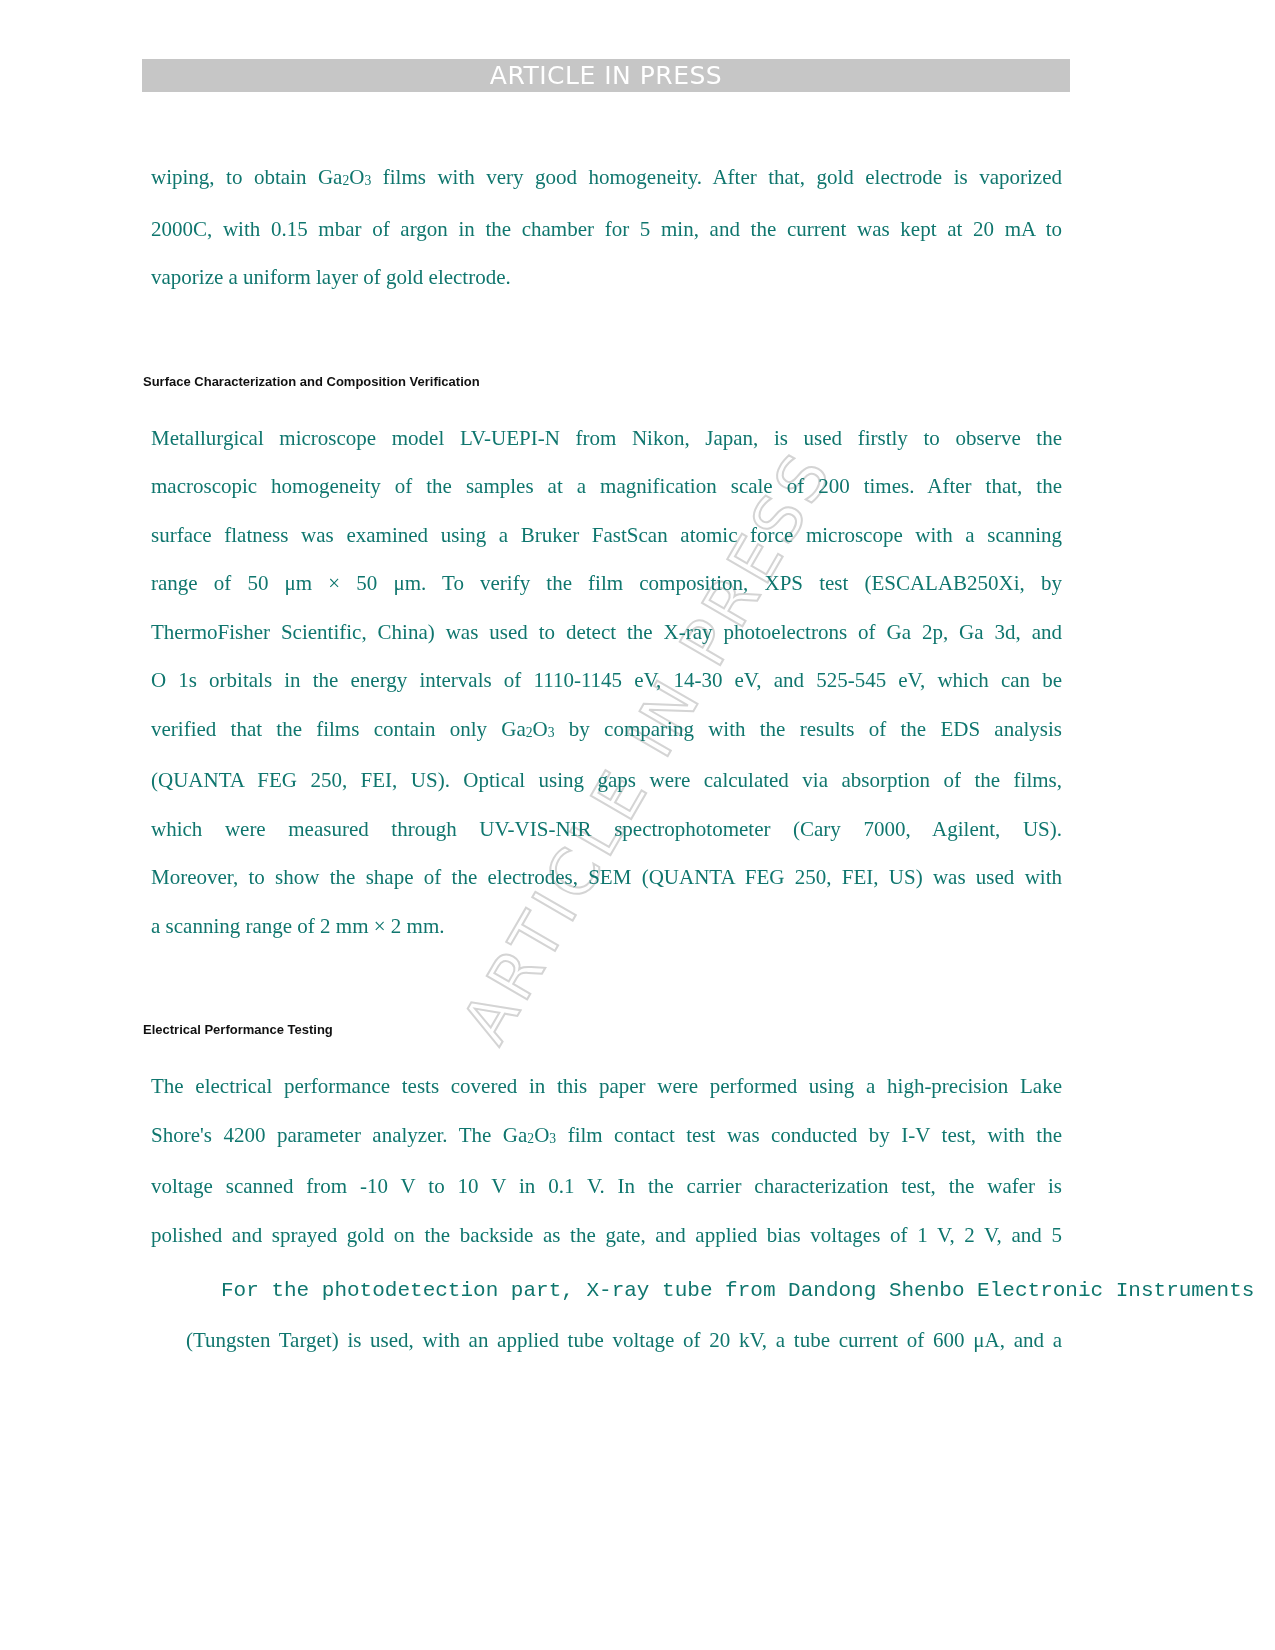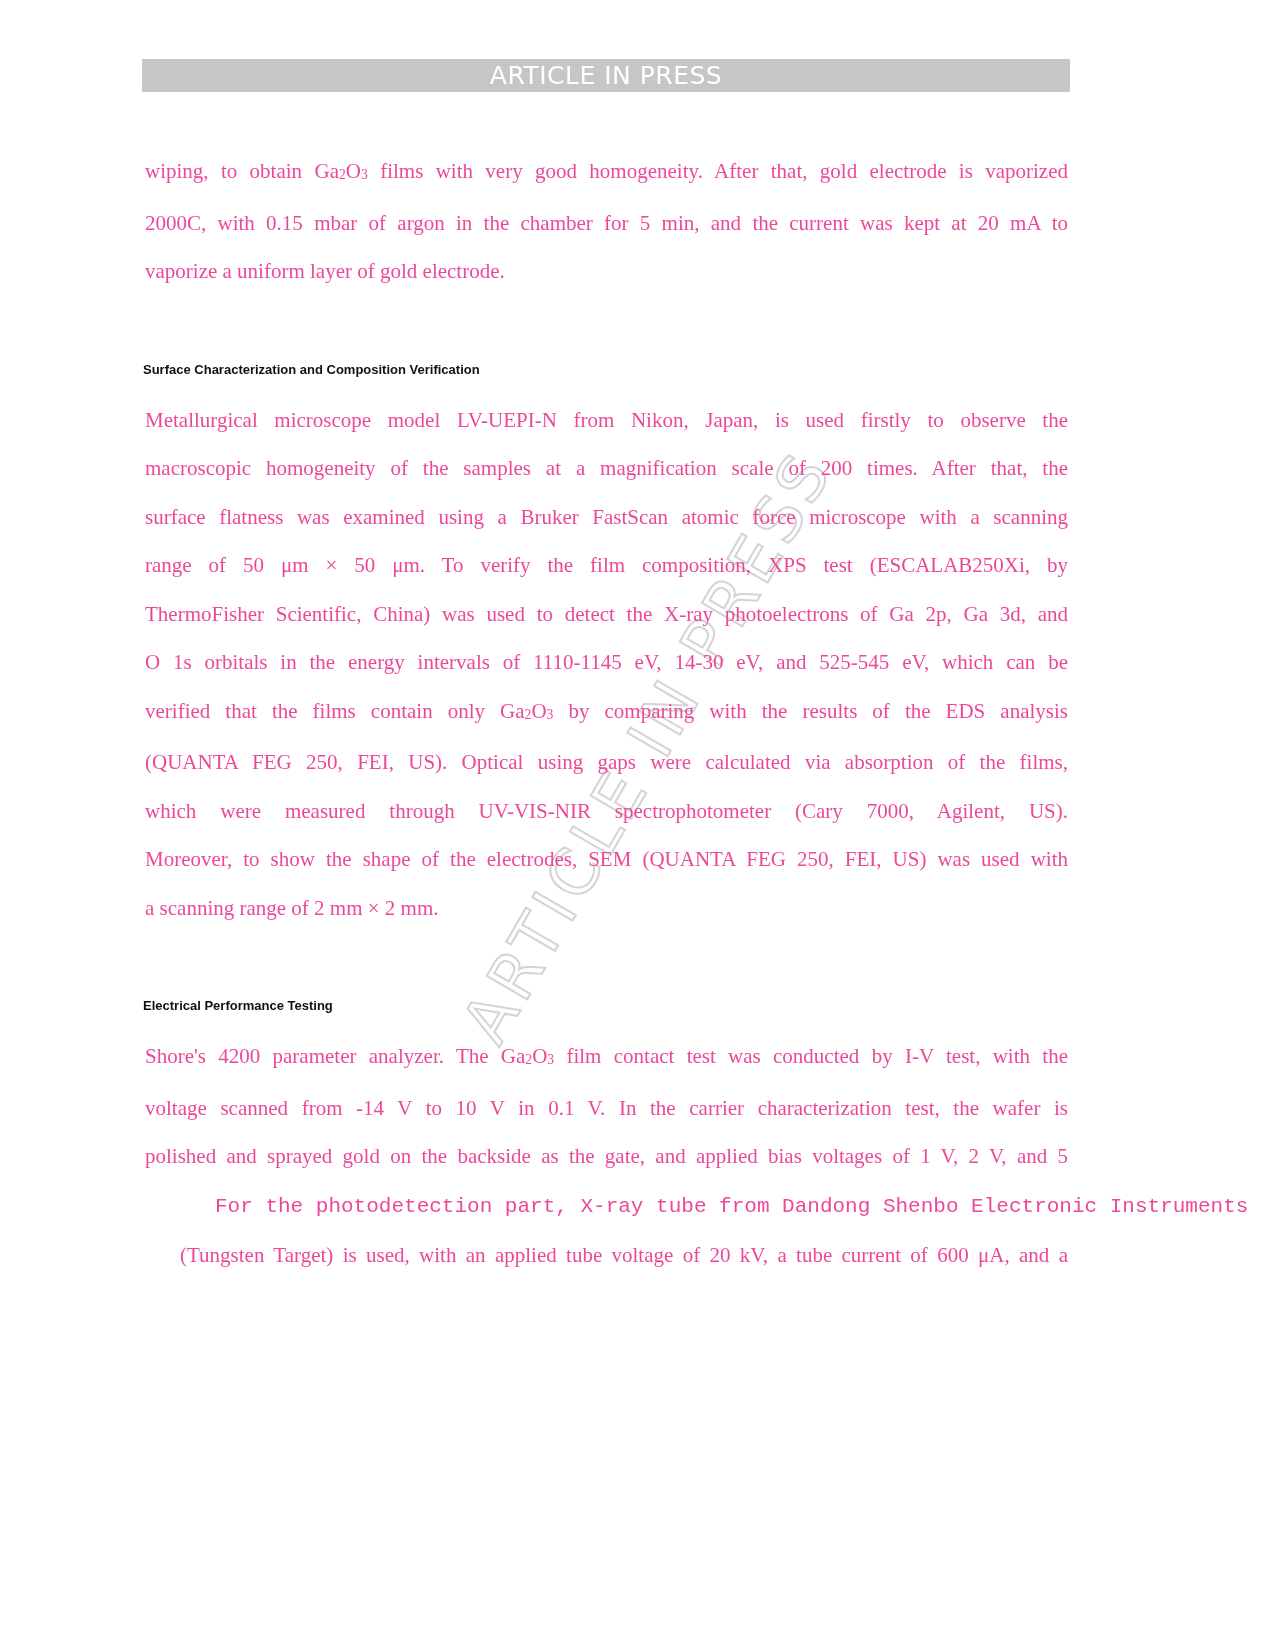--- a/index.html
+++ b/index.html
@@ -5,22 +5,22 @@
   html, body { margin: 0; padding: 0; background: #ffffff; }
   body { width: 1275px; height: 1650px; position: relative; overflow: hidden; }
   .banner {
     position: absolute; left: 142px; top: 59px; width: 928px; height: 33px;
     background: #c6c6c6; color: #ffffff; text-align: center;
     font-family: "DejaVu Sans", sans-serif; font-size: 25px; line-height: 33px;
     letter-spacing: 0.5px;
   }
   .content { position: absolute; left: 143px; top: 145px; width: 927px; }
   .para {
-    font-family: "Liberation Serif", serif; font-size: 21px; color: #ec4899;
-    line-height: 48.5px; text-align: justify; margin: 2px;
+    font-family: "Liberation Serif", serif; font-size: 21px; color: #0f766e;
+    line-height: 48.5px; text-align: justify; margin: 8px;
   }
   .para .line { display: block; text-align: justify; text-align-last: justify; white-space: nowrap; }
   .para .line.last { text-align-last: left; }
   .indent { text-indent: 35px; }
   .heading {
     font-family: "Liberation Sans", sans-serif; font-weight: bold; font-size: 13px;
     color: #111; margin: 0; line-height: 48px;
   }
   sub { font-size: 0.65em; vertical-align: baseline; position: relative; top: 0.1em; }
   .watermark {
@@ -57,21 +57,22 @@
       <span class="line">verified that the films contain only Ga<sub>2</sub>O<sub>3</sub> by comparing with the results of the EDS analysis</span>
       <span class="line">(QUANTA FEG 250, FEI, US). Optical using gaps were calculated via absorption of the films,</span>
       <span class="line">which were measured through UV-VIS-NIR spectrophotometer (Cary 7000, Agilent, US).</span>
       <span class="line">Moreover, to show the shape of the electrodes, SEM (QUANTA FEG 250, FEI, US) was used with</span>
       <span class="line last">a scanning range of 2 mm × 2 mm.</span>
     </div>
 
   <div style="height:48px"></div>
   <h2 class="heading">Electrical Performance Testing</h2>
   <div class="para">
+      <span class="line">The electrical performance tests covered in this paper were performed using a high-precision Lake</span>
       <span class="line">Shore's 4200 parameter analyzer. The Ga<sub>2</sub>O<sub>3</sub> film contact test was conducted by I-V test, with the</span>
-      <span class="line">voltage scanned from -14 V to 10 V in 0.1 V. In the carrier characterization test, the wafer is</span>
+      <span class="line">voltage scanned from -10 V to 10 V in 0.1 V. In the carrier characterization test, the wafer is</span>
       <span class="line">polished and sprayed gold on the backside as the gate, and applied bias voltages of 1 V, 2 V, and 5</span>
     </div>
   <div class="para indent">
       <span class="line" style="padding-left: 35px; font-family: Liberation Mono, monospace;">For the photodetection part, X-ray tube from Dandong Shenbo Electronic Instruments</span>
       <span class="line">(Tungsten Target) is used, with an applied tube voltage of 20 kV, a tube current of 600 μA, and a</span>
     </div>
 </div>
 
 </body></html>

